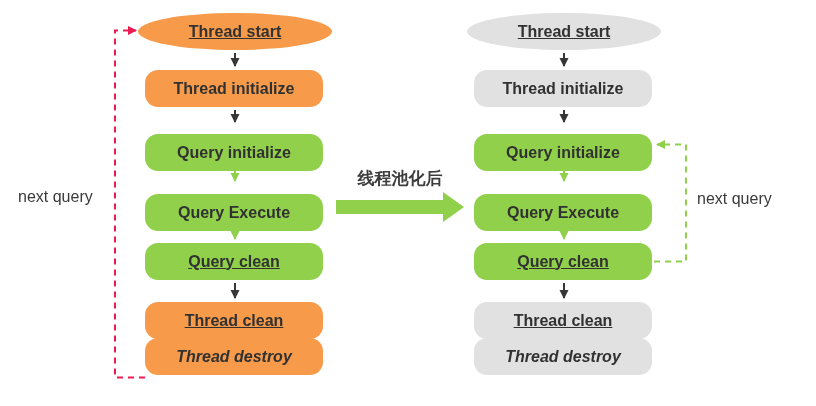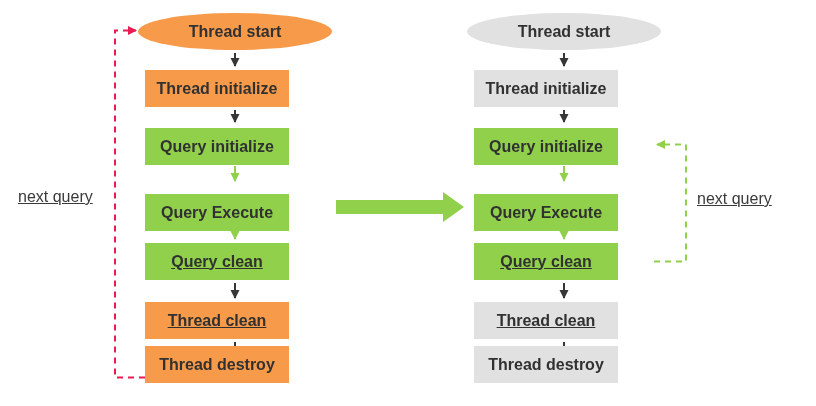--- a/index.html
+++ b/index.html
@@ -6,38 +6,38 @@
   .canvas{
     position:relative;width:816px;height:406px;background:#ffffff;
     font-family:"Liberation Sans",sans-serif;overflow:hidden;
   }
   .layer{position:absolute;left:0;top:0;}
   .node{
     position:absolute;display:flex;align-items:center;justify-content:center;
     font-size:16px;font-weight:bold;color:#313131;box-sizing:border-box;
     white-space:nowrap;z-index:2;
   }
-  .box{width:144px;height:37px;border-radius:0;}
+  .box{width:178px;height:37px;border-radius:13px;}
   .ellipse{width:194px;height:37px;border-radius:50%;}
   .fill-orange{background:var(--orange);}
   .fill-green{background:var(--green);}
   .fill-gray{background:var(--gray);}
   .left-box{left:145px;}
   .left-ellipse{left:138px;}
   .right-box{left:474px;}
   .right-ellipse{left:467px;}
-  .row-1{top:13px;}
+  .row-1{top:13px;text-decoration:underline;}
   .row-2{top:70px;}
-  .row-3{top:128px;}
+  .row-3{top:134px;}
   .row-4{top:194px;}
   .row-5{top:243px;text-decoration:underline;}
   .row-6{top:302px;text-decoration:underline;}
-  .row-7{top:346px;}
+  .row-7{top:338px;font-style:italic;}
   .loop-label{
-    position:absolute;font-size:16px;color:#3a3a3a;white-space:nowrap;z-index:2;text-decoration:underline;
+    position:absolute;font-size:16px;color:#3a3a3a;white-space:nowrap;z-index:2;
   }
   .loop-label-left{left:18px;top:188px;}
   .loop-label-right{left:697px;top:190px;}
   .center-label{
     position:absolute;left:336px;top:167px;width:128px;text-align:center;
     font-size:17px;font-weight:bold;color:#3d3d3d;white-space:nowrap;z-index:2;
   }
   .ln{stroke-width:2;fill:none;}
   .ln-dark{stroke:var(--arrow_dark);}
   .ln-green{stroke:var(--green);}
@@ -98,14 +98,15 @@
   <div class="node ellipse right-ellipse row-1 fill-gray">Thread start</div>
   <div class="node box right-box row-2 fill-gray">Thread initialize</div>
   <div class="node box right-box row-3 fill-green">Query initialize</div>
   <div class="node box right-box row-4 fill-green">Query Execute</div>
   <div class="node box right-box row-5 fill-green">Query clean</div>
   <div class="node box right-box row-6 fill-gray">Thread clean</div>
   <div class="node box right-box row-7 fill-gray">Thread destroy</div>
 
   <div class="loop-label loop-label-left">next query</div>
   <div class="loop-label loop-label-right">next query</div>
+  <div class="center-label">线程池化后</div>
 
 </div>
 
 </body></html>

